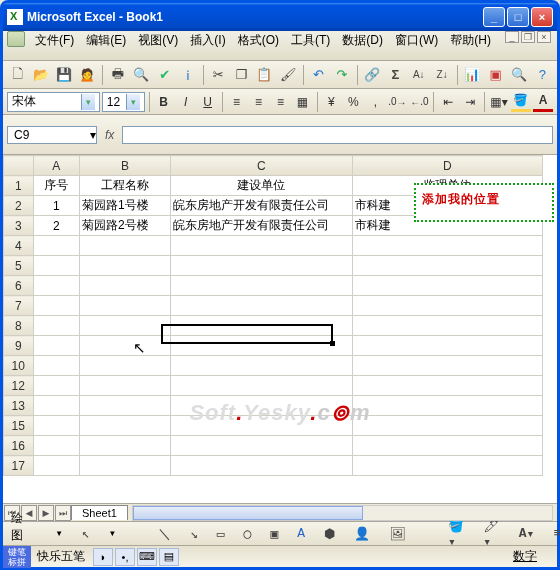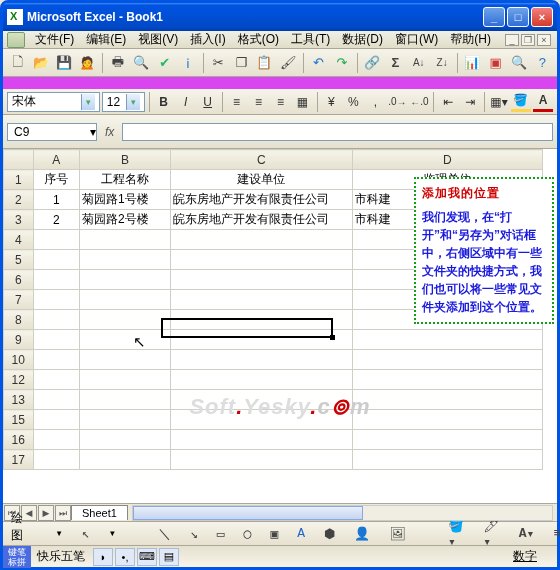--- a/index.html
+++ b/index.html
@@ -7,36 +7,36 @@
 .window { width: 560px; height: 570px; border: 3px solid #0055e5; border-radius: 8px 8px 0 0; background: #d946ef; display: flex; flex-direction: column; }
 .titlebar { height: 28px; background: linear-gradient(to bottom, #3f8cf3 0%, #0053e1 8%, #0050d8 40%, #0048c5 88%, #003ba8 100%); display: flex; align-items: center; padding: 0 4px; color: #fff; font-weight: bold; border-radius: 4px 4px 0 0; }
 .titlebar .app-icon { width: 16px; height: 16px; background: #fff; margin-right: 4px; position: relative; }
 .titlebar .app-icon::after { content: "X"; color: #107c10; font-weight: bold; font-size: 11px; position: absolute; left: 3px; top: 1px; }
 .titlebar .title { flex: 1; }
 .win-btns { display: flex; gap: 2px; }
 .win-btn { width: 22px; height: 20px; border: 1px solid #fff; border-radius: 3px; display: flex; align-items: center; justify-content: center; color: #fff; font-weight: bold; font-size: 11px; }
 .win-min, .win-max { background: linear-gradient(#6fa3e8, #2e6ed8); }
 .win-close { background: linear-gradient(#f08080, #d43a2a); }
 
-.menubar { height: 18px; background: linear-gradient(#f1f0e7, #e0ddc8); display: flex; align-items: center; padding: 0 4px; border-bottom: 1px solid #aca899; }
+.menubar { height: 30px; background: linear-gradient(#f1f0e7, #e0ddc8); display: flex; align-items: flex-start; padding: 0 4px; border-bottom: 1px solid #aca899; }
 .menubar .files-icon { width: 18px; height: 16px; margin-right: 4px; background: linear-gradient(#d7e3c0, #b8cba0); border: 1px solid #7a996f; border-radius: 2px; }
 .menubar .menu { padding: 1px 6px; cursor: default; }
 .sub-winbtns { display: flex; gap: 2px; margin-left: 8px; margin-right: 2px; }
 .sub-winbtns span { width: 14px; height: 12px; border: 1px solid #999; background: #f5f3e8; font-size: 9px; line-height: 10px; text-align: center; color: #555; }
 
 .toolbar { height: 28px; background: linear-gradient(#f6f4ea, #e6e1cf); display: flex; align-items: center; gap: 2px; padding: 0 4px; border-bottom: 1px solid #aca899; }
 .tool { width: 22px; height: 22px; display: flex; align-items: center; justify-content: center; font-size: 13px; color: #444; border-radius: 2px; }
 .sep { width: 1px; height: 20px; background: #aca899; margin: 0 2px; }
 
-.formatbar { height: 26px; background: linear-gradient(#f6f4ea, #e6e1cf); display: flex; align-items: center; padding: 0 4px; gap: 2px; border-bottom: 1px solid #aca899; margin-top: 12px; }
+.formatbar { height: 26px; background: linear-gradient(#f6f4ea, #e6e1cf); display: flex; align-items: center; padding: 0 4px; gap: 2px; border-bottom: 1px solid #aca899; }
 .combo { height: 20px; border: 1px solid #7f9db9; background: #fff; display: flex; align-items: center; padding: 0 4px; }
 .combo .drop { margin-left: auto; width: 14px; height: 16px; background: linear-gradient(#e9f1fb, #bcd4f6); border-left: 1px solid #7f9db9; text-align: center; font-size: 9px; color: #4a6; line-height: 16px; }
 .fmtbtn { min-width: 20px; height: 20px; display: flex; align-items: center; justify-content: center; font-size: 12px; color: #333; }
 
-.namebox-row { height: 34px; background: linear-gradient(#f6f4ea, #e6e1cf); display: flex; align-items: center; border-bottom: 1px solid #aca899; }
+.namebox-row { height: 40px; background: linear-gradient(#f6f4ea, #e6e1cf); display: flex; align-items: center; border-bottom: 1px solid #aca899; }
 .namebox { width: 90px; height: 18px; border: 1px solid #7f9db9; background: #fff; display: flex; align-items: center; margin-left: 4px; }
 .namebox span { padding: 0 6px; }
 .fx { margin: 0 8px; font-style: italic; color: #555; }
 .formula { flex: 1; height: 18px; border: 1px solid #7f9db9; background: #fff; margin-right: 4px; }
 
 .gridwrap { flex: 1; background: #fff; position: relative; overflow: hidden; }
 table.grid { border-collapse: collapse; table-layout: fixed; width: 540px; }
 table.grid th, table.grid td { border: 1px solid #d0cfc5; font-size: 12px; height: 20px; padding: 0 2px; overflow: hidden; white-space: nowrap; }
 table.grid th { background: linear-gradient(#f6f4ea, #e6e1cf); color: #333; font-weight: normal; text-align: center; }
 th.rowhdr { width: 28px; background: linear-gradient(#f6f4ea, #e6e1cf); }
@@ -308,21 +308,20 @@
           </tr>
     </tbody>
       </table>
 
     <div class="selcell" style="left:158px; top:169px; width:172px; height:20px"></div>
     <div class="fillhandle" style="left:327px; top:186px"></div>
     <div class="cursor-arrow">↖</div>
 
     <div class="callout">
       <div class="t1">添加我的位置</div>
-      <div class="t2">我们发现，在“打开”和“另存为”对话框中，右侧区域中有一些文件夹的快捷方式，我们也可以将一些常见文件夹添加到这个位置。</div>
     </div>
 
     <div class="watermark">
       <span class="s1">Soft</span><span class="dot1">.</span><span class="s2">Yesky</span><span class="dot1">.</span><span class="s3">c</span><span class="dot1">⊚</span><span class="s3">m</span>
     </div>
   </div>
 
   <div class="tabstrip">
     <div class="nav">⏮</div>
     <div class="nav">◀</div>

